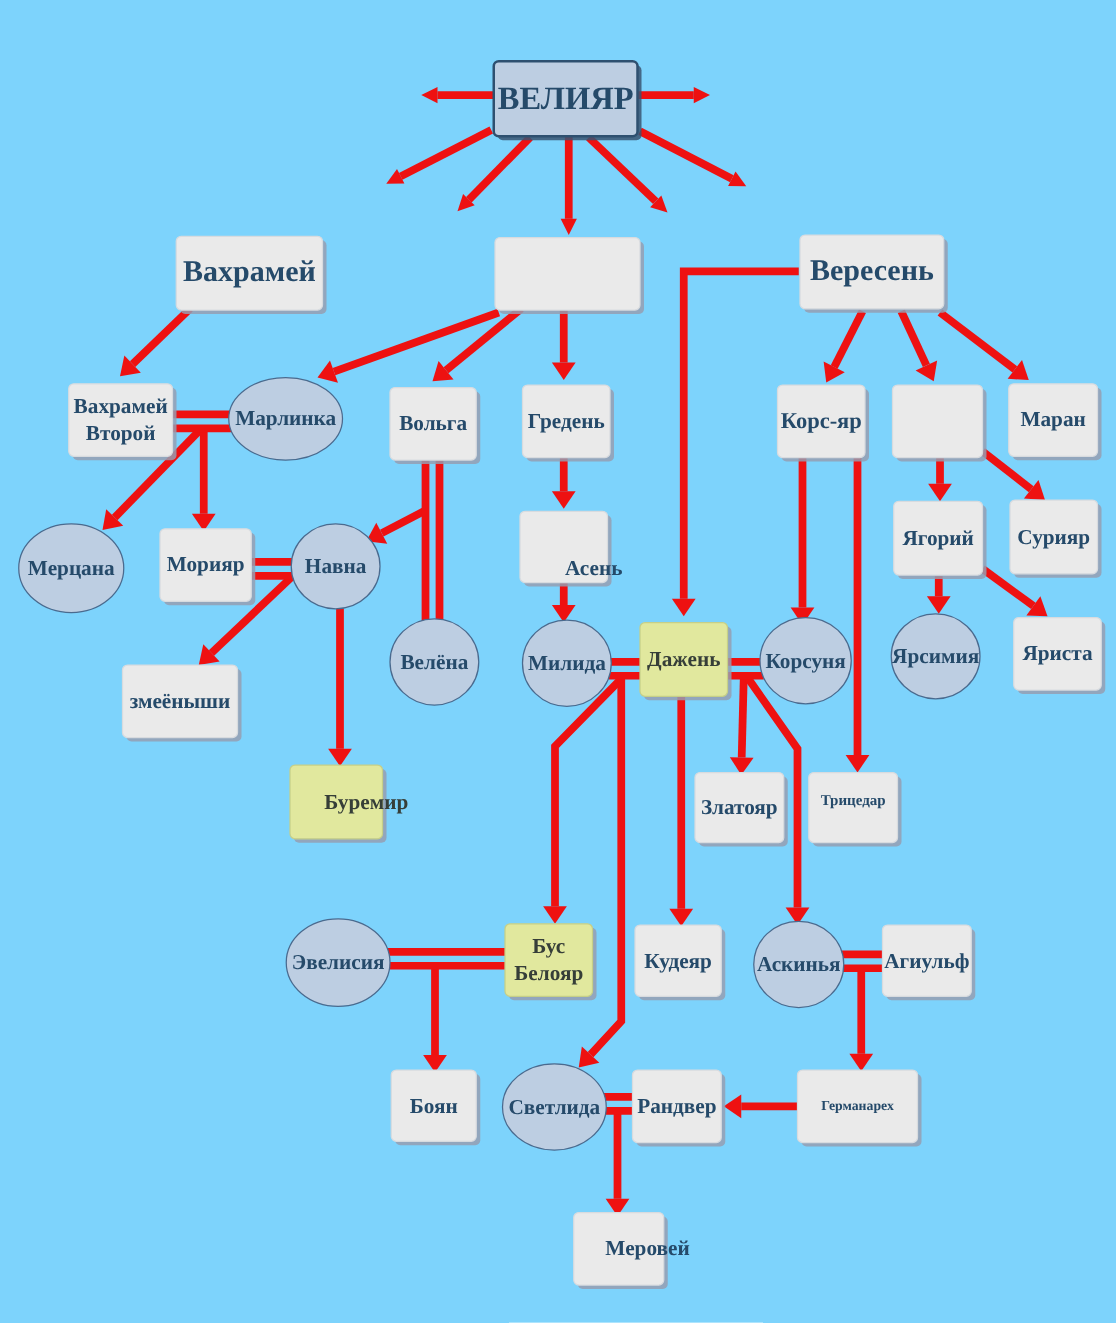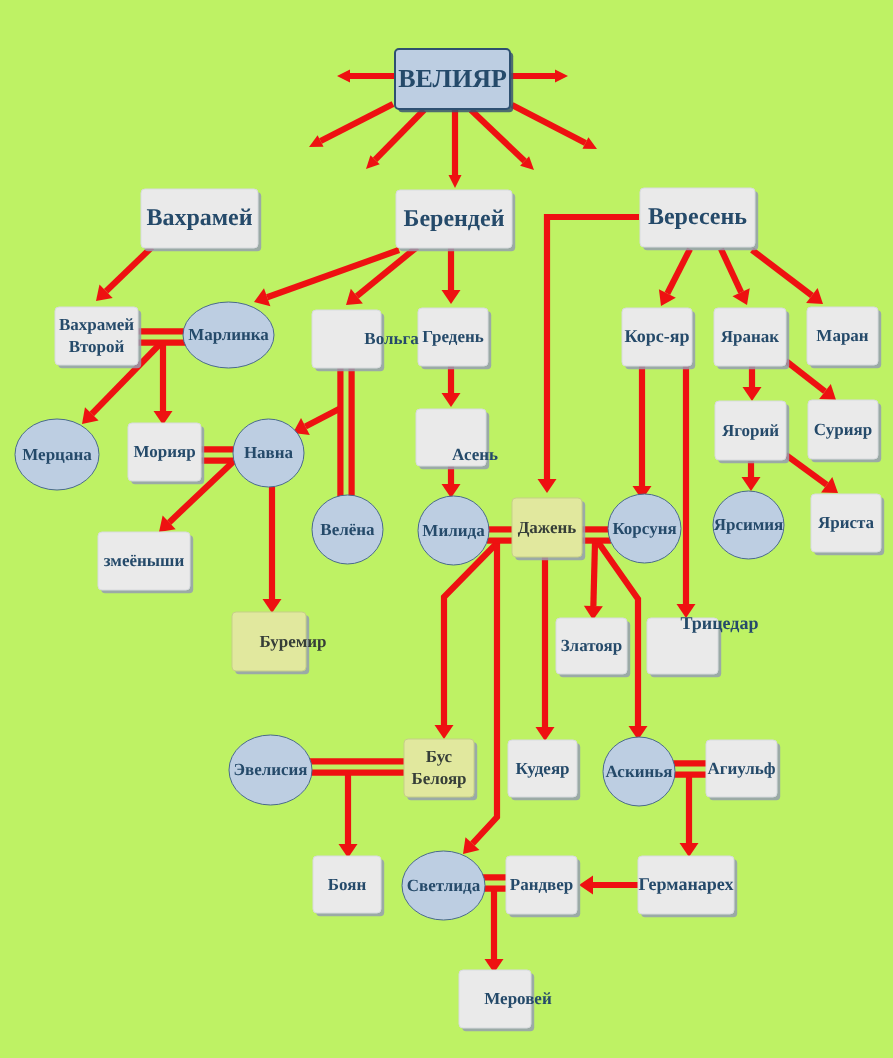--- a/index.html
+++ b/index.html
@@ -1,19 +1,19 @@
 <!DOCTYPE html>
 <html><head>
 <meta charset="utf-8">
 <title>Genealogy diagram</title>
 <style>
   html,body{margin:0;padding:0;background:#ffffff;}
   body{width:893px;height:1058px;overflow:hidden;
        font-family:"Liberation Serif",serif;}
-  #stage{position:relative;width:893px;height:1058px;background:#bef264;}
+  #stage{position:relative;width:893px;height:1058px;background:#7dd3fc;}
   svg#graph{position:absolute;left:0;top:0;width:893px;height:1058px;}
   #labels{position:absolute;left:0;top:0;width:893px;height:1058px;}
   .nodelbl{position:absolute;-webkit-font-smoothing:antialiased;text-rendering:geometricPrecision;transform:translateZ(0);display:flex;flex-direction:column;
            align-items:center;justify-content:center;text-align:center;
            color:#254a6a;font-weight:bold;line-height:1.28;
            font-family:"Liberation Serif",serif;pointer-events:none;
            white-space:nowrap;}
   .ln{display:block;}
 </style>
 </head>
@@ -343,45 +343,39 @@
         </g>
       </g>
   </svg>
   <div id="labels">
 <div class="nodelbl" style="left: 395px; top: 49px; width: 115px; height: 60px; font-size: 26px; color: rgb(37, 74, 106);">
         <span class="ln">ВЕЛИЯР</span>
       </div>
 <div class="nodelbl" style="left: 141px; top: 189px; width: 117px; height: 59px; font-size: 24px; color: rgb(37, 74, 106);">
         <span class="ln">Вахрамей</span>
       </div>
-<div class="nodelbl" style="left: 396px; top: 190px; width: 116px; height: 58px; font-size: 24px; color: rgb(37, 74, 106);">
-        <span class="ln">Берендей</span>
-      </div>
 <div class="nodelbl" style="left: 640px; top: 188px; width: 115px; height: 59px; font-size: 24px; color: rgb(37, 74, 106);">
         <span class="ln">Вересень</span>
       </div>
 <div class="nodelbl" style="left: 55px; top: 307px; width: 83px; height: 58px; font-size: 17px; color: rgb(37, 74, 106);">
         <span class="ln">Вахрамей</span>
         <span class="ln">Второй</span>
       </div>
 <div class="nodelbl" style="left: 183px; top: 302px; width: 91px; height: 66px; font-size: 17px; color: rgb(37, 74, 106);">
         <span class="ln">Марлинка</span>
       </div>
-<div class="nodelbl" style="left: 312px; top: 310px; width: 69px; height: 58px; font-size: 17px; color: rgb(37, 74, 106); padding-left: 45px;">
+<div class="nodelbl" style="left: 312px; top: 310px; width: 69px; height: 58px; font-size: 17px; color: rgb(37, 74, 106);">
         <span class="ln">Вольга</span>
       </div>
 <div class="nodelbl" style="left: 418px; top: 308px; width: 70px; height: 58px; font-size: 17px; color: rgb(37, 74, 106);">
         <span class="ln">Гредень</span>
       </div>
 <div class="nodelbl" style="left: 622px; top: 308px; width: 70px; height: 58px; font-size: 18px; color: rgb(37, 74, 106);">
         <span class="ln">Корс-яр</span>
       </div>
-<div class="nodelbl" style="left: 714px; top: 308px; width: 72px; height: 58px; font-size: 17px; color: rgb(37, 74, 106);">
-        <span class="ln">Яранак</span>
-      </div>
 <div class="nodelbl" style="left: 807px; top: 307px; width: 71px; height: 58px; font-size: 17px; color: rgb(37, 74, 106);">
         <span class="ln">Маран</span>
       </div>
 <div class="nodelbl" style="left: 15px; top: 419px; width: 84px; height: 71px; font-size: 17px; color: rgb(37, 74, 106);">
         <span class="ln">Мерцана</span>
       </div>
 <div class="nodelbl" style="left: 128px; top: 423px; width: 73px; height: 58px; font-size: 17px; color: rgb(37, 74, 106);">
         <span class="ln">Морияр</span>
       </div>
 <div class="nodelbl" style="left: 233px; top: 419px; width: 71px; height: 68px; font-size: 17px; color: rgb(37, 74, 106);">
@@ -416,21 +410,21 @@
       </div>
 <div class="nodelbl" style="left: 811px; top: 494px; width: 70px; height: 58px; font-size: 17px; color: rgb(37, 74, 106);">
         <span class="ln">Яриста</span>
       </div>
 <div class="nodelbl" style="left: 232px; top: 612px; width: 74px; height: 59px; font-size: 17px; color: rgb(54, 62, 56); padding-left: 24px;">
         <span class="ln">Буремир</span>
       </div>
 <div class="nodelbl" style="left: 556px; top: 618px; width: 71px; height: 56px; font-size: 17px; color: rgb(37, 74, 106);">
         <span class="ln">Златояр</span>
       </div>
-<div class="nodelbl" style="left: 647px; top: 596px; width: 71px; height: 56px; font-size: 18px; color: rgb(37, 74, 106); margin-left: 37px;">
+<div class="nodelbl" style="left: 647px; top: 613px; width: 71px; height: 56px; font-size: 12px; color: rgb(37, 74, 106);">
         <span class="ln">Трицедар</span>
       </div>
 <div class="nodelbl" style="left: 229px; top: 735px; width: 83px; height: 70px; font-size: 17px; color: rgb(37, 74, 106);">
         <span class="ln">Эвелисия</span>
       </div>
 <div class="nodelbl" style="left: 404px; top: 739px; width: 70px; height: 58px; font-size: 17px; color: rgb(54, 62, 56);">
         <span class="ln">Бус</span>
         <span class="ln">Белояр</span>
       </div>
 <div class="nodelbl" style="left: 508px; top: 740px; width: 69px; height: 57px; font-size: 17px; color: rgb(37, 74, 106);">
@@ -444,20 +438,20 @@
       </div>
 <div class="nodelbl" style="left: 313px; top: 856px; width: 68px; height: 57px; font-size: 17px; color: rgb(37, 74, 106);">
         <span class="ln">Боян</span>
       </div>
 <div class="nodelbl" style="left: 402px; top: 851px; width: 83px; height: 69px; font-size: 17px; color: rgb(37, 74, 106);">
         <span class="ln">Светлида</span>
       </div>
 <div class="nodelbl" style="left: 506px; top: 856px; width: 71px; height: 58px; font-size: 17px; color: rgb(37, 74, 106);">
         <span class="ln">Рандвер</span>
       </div>
-<div class="nodelbl" style="left: 638px; top: 856px; width: 96px; height: 58px; font-size: 18px; color: rgb(37, 74, 106);">
+<div class="nodelbl" style="left: 638px; top: 856px; width: 96px; height: 58px; font-size: 11px; color: rgb(37, 74, 106);">
         <span class="ln">Германарех</span>
       </div>
 <div class="nodelbl" style="left: 459px; top: 970px; width: 72px; height: 58px; font-size: 17px; color: rgb(37, 74, 106); margin-left: 23px;">
         <span class="ln">Меровей</span>
       </div>  
     </div>
 </div>
 
 </body></html>

